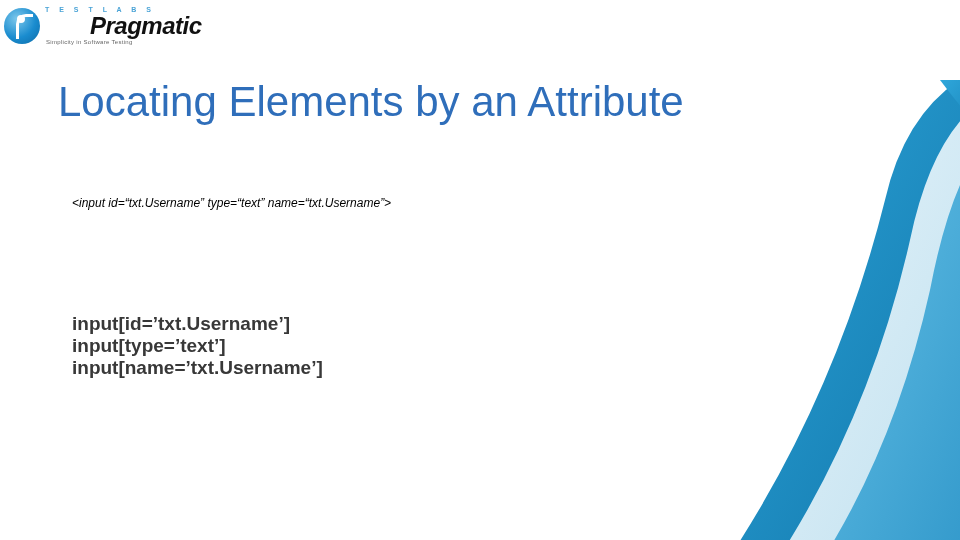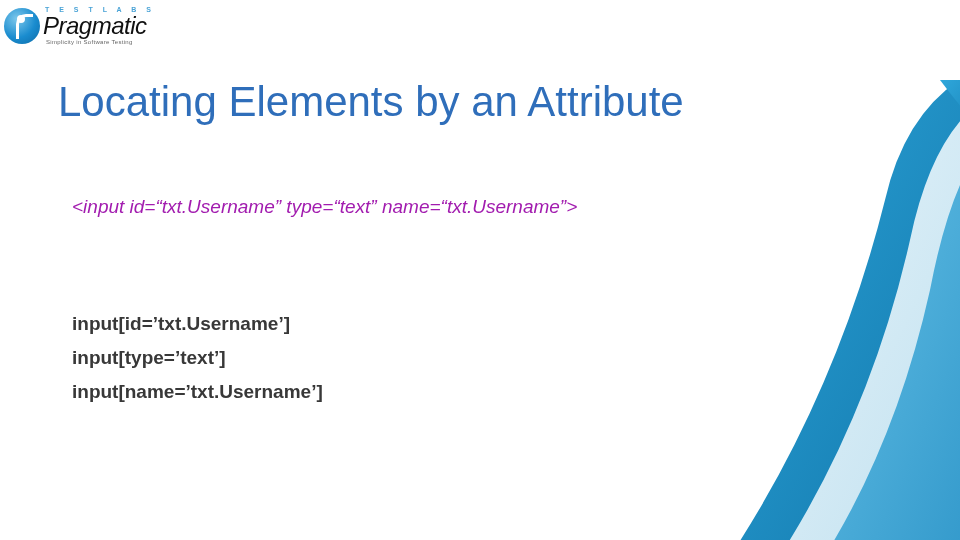--- a/index.html
+++ b/index.html
@@ -60,24 +60,25 @@
     font-size: 7px;
     letter-spacing: 4px;
     color: #4aa3d6;
     font-weight: 600;
     margin-left: 2px;
     margin-bottom: 1px;
   }
   .logo-brand {
     font-family: "Arial Black", Arial, sans-serif;
     font-size: 24px;
-    font-weight: 400;
+    font-weight: 700;
     font-style: italic;
     color: #111111;
     letter-spacing: -0.5px;
+    margin-left: 47px;
   }
   .logo-tag {
     font-size: 6px;
     color: #666;
     letter-spacing: 0.3px;
     margin-top: 1px;
     margin-left: 3px;
   }
   
   .title {
@@ -88,32 +89,31 @@
     font-weight: 400;
     color: #2f6eba;
     font-family: "Candara", "Segoe UI", sans-serif;
     text-align: right;
   }
   
   .code-html {
     position: absolute;
     top: 196px;
     left: 72px;
-    font-size: 19px;
+    font-size: 12px;
     font-style: italic;
-    color: #a21caf;
+    color: #000000;
     font-family: "Candara", "Segoe UI", sans-serif;
   }
   .selectors {
     position: absolute;
     top: 313px;
     left: 72px;
     display: flex;
     flex-direction: column;
-    gap: 12px;
   }
   .selectors .line {
     font-size: 19px;
     font-weight: 700;
     color: #383838;
     font-family: "Candara", "Segoe UI", sans-serif;
   }
   
   .deco {
     position: absolute;

